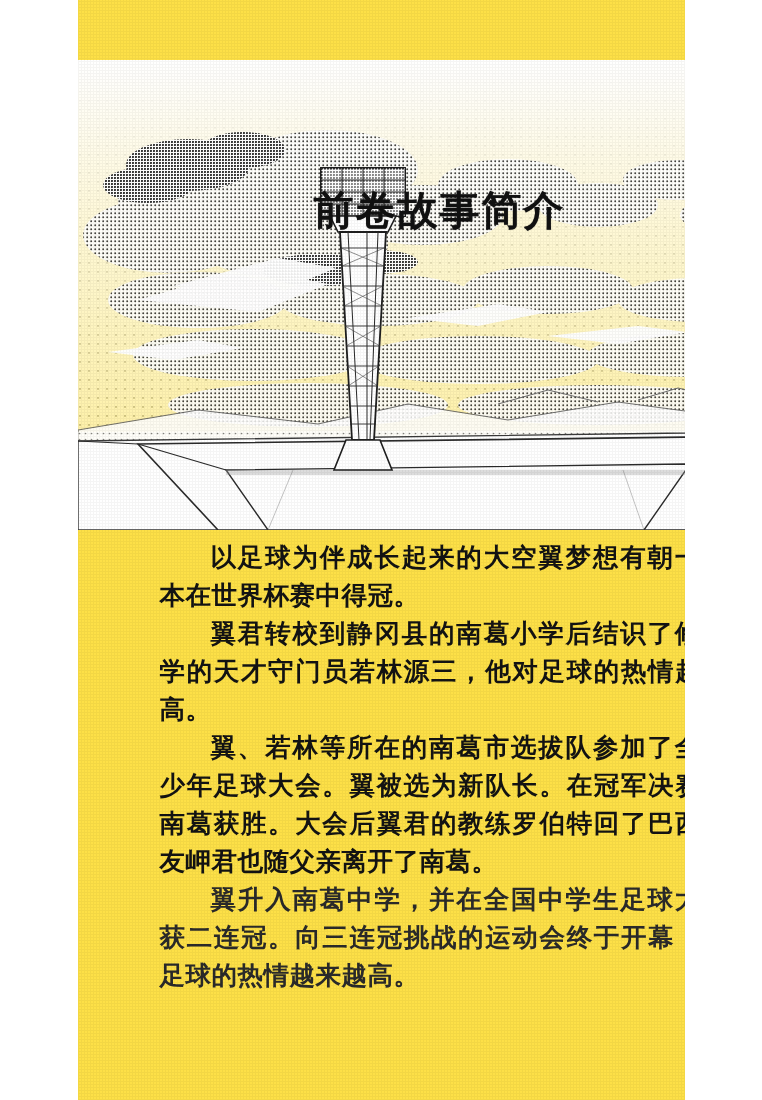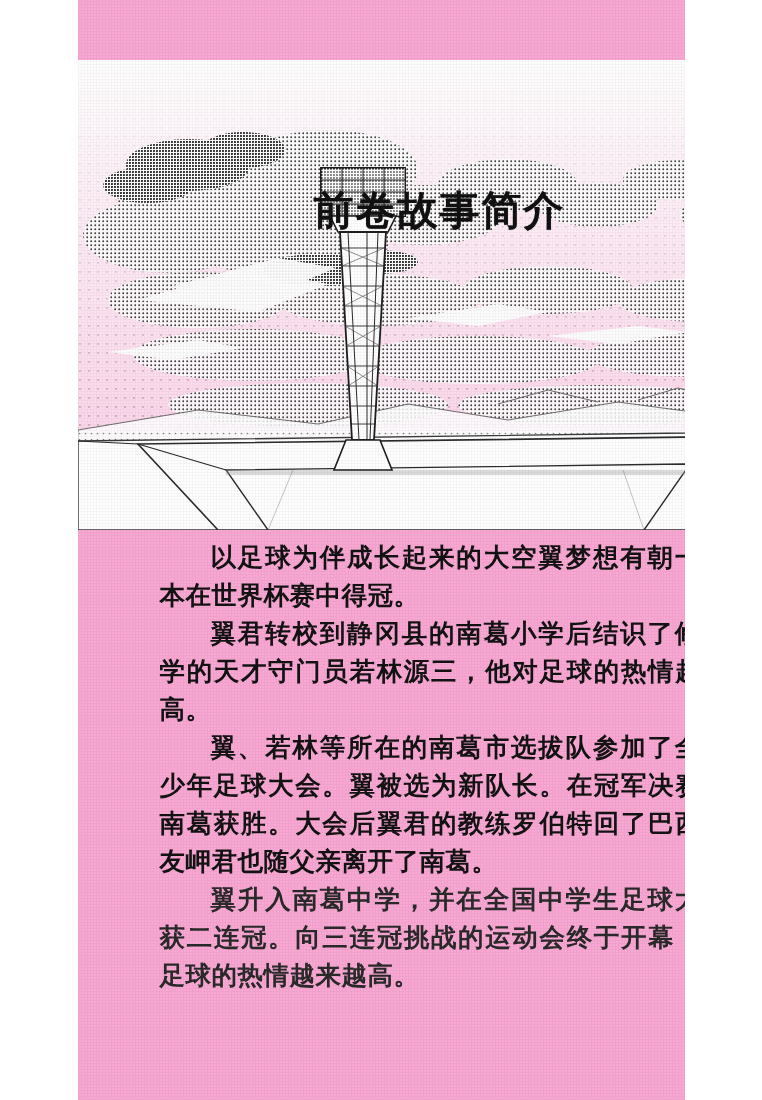--- a/index.html
+++ b/index.html
@@ -8,21 +8,21 @@
     background: #ffffff;
   }
   body {
     font-family: "DejaVu Sans", "Liberation Sans", sans-serif;
   }
   .page {
     position: relative;
     width: 607px;
     height: 1100px;
     margin: 0 auto;
-    background: #f9a8d4;
+    background: #fde047;
     overflow: hidden;
   }
 
   
   .illustration {
     position: absolute;
     left: 0;
     top: 0;
     width: 762px;
     height: 530px;

